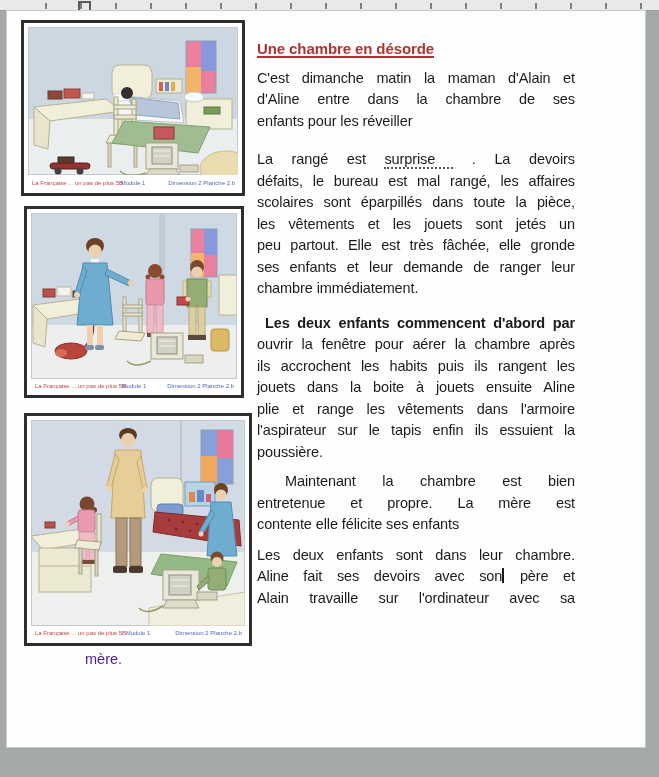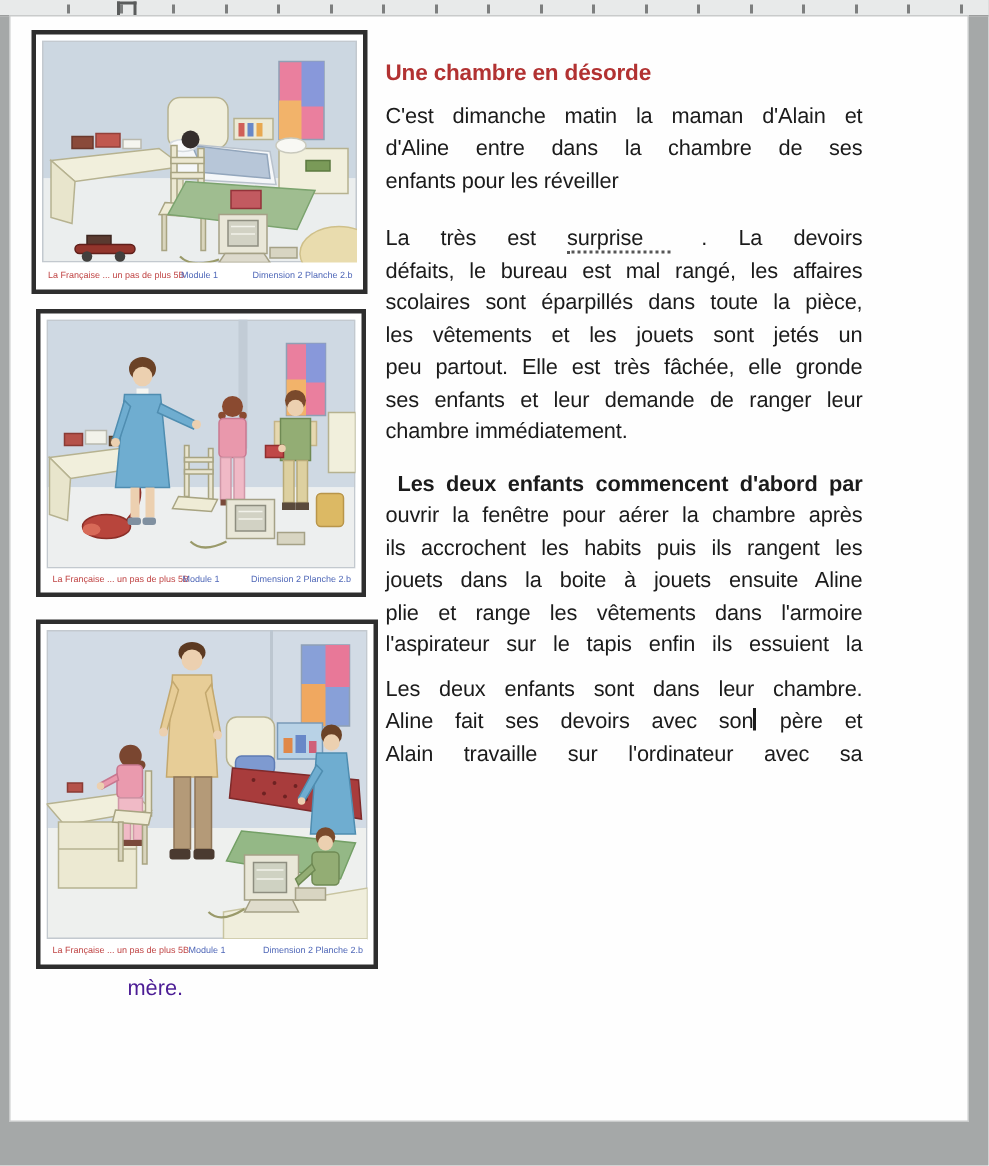--- a/index.html
+++ b/index.html
@@ -22,21 +22,21 @@
   .fig1{left:14px;top:9px;}
   .fig2{left:17px;top:195px;}
   .fig3{left:17px;top:402px;}
   .fig svg{display:block;}
   .cap-red{font-size:6px;fill:#c04545;font-family:"Liberation Sans",sans-serif;}
   .cap-blue{font-size:6px;fill:#5068b8;font-family:"Liberation Sans",sans-serif;}
   
   .text-col{position:absolute;left:250px;top:27px;width:318px;
     color:#1b1b1b;font-size:14.5px;line-height:21.5px;letter-spacing:-0.1px;}
   .doc-title{font-weight:700;font-size:15px;color:#b23232;margin:0 0 8px 0;
-    text-decoration-thickness:2px;text-underline-offset:2px;}
+    text-decoration:underline;text-decoration-thickness:2px;text-underline-offset:2px;}
   .para{margin:0;}
   .p1{margin-bottom:17px;} .p2{margin-bottom:13px;} .p3{margin-bottom:8px;} .p4{margin-bottom:9px;}
   .ln{text-align:justify;text-align-last:justify;}
   .ln.last{text-align-last:left;}
   .ind8{padding-left:8px;font-weight:bold;} .ind28{padding-left:28px;}
   .blank{border-bottom:2px dotted #555;padding-right:18px;}
   .caret{display:inline-block;width:2px;height:15px;background:#1b1b1b;vertical-align:-2px;margin:0 1px 0 0;}
   .last-line{position:absolute;left:78px;top:640px;font-size:14.5px;color:#4c1d95;}
 </style>
 </head>
@@ -301,38 +301,44 @@
   <div class="text-col">
     <h1 class="doc-title">Une chambre en désorde</h1>
 
     <div class="para p1">
       <div class="ln">C'est dimanche matin la maman d'Alain et</div>
       <div class="ln">d'Aline entre dans la chambre de ses</div>
       <div class="ln last">enfants pour les réveiller</div>
     </div>
 
     <div class="para p2">
-      <div class="ln"><span>La très est </span><span class="blank">surprise</span><span> . La devoirs</span></div>
+      <div class="ln"><span>La rangé est </span><span class="blank">surprise</span><span> . La devoirs</span></div>
       <div class="ln">défaits, le bureau est mal rangé, les affaires</div>
       <div class="ln">scolaires sont éparpillés dans toute la pièce,</div>
       <div class="ln">les vêtements et les jouets sont jetés un</div>
       <div class="ln">peu partout. Elle est très fâchée, elle gronde</div>
       <div class="ln">ses enfants et leur demande de ranger leur</div>
       <div class="ln last">chambre immédiatement.</div>
     </div>
 
     <div class="para p3">
       <div class="ln ind8">Les deux enfants commencent d'abord par</div>
       <div class="ln">ouvrir la fenêtre pour aérer la chambre après</div>
       <div class="ln">ils accrochent les habits puis ils rangent les</div>
       <div class="ln">jouets dans la boite à jouets ensuite Aline</div>
       <div class="ln">plie et range les vêtements dans l'armoire</div>
       <div class="ln">l'aspirateur sur le tapis enfin ils essuient la</div>
-    </div>
-
+      <div class="ln last">poussière.</div>
+    </div>
+
+    <div class="para p4">
+      <div class="ln ind28">Maintenant la chambre est bien</div>
+      <div class="ln">entretenue et propre. La mère est</div>
+      <div class="ln last">contente elle félicite ses enfants</div>
+    </div>
 
     <div class="para p5">
       <div class="ln">Les deux enfants sont dans leur chambre.</div>
       <div class="ln"><span>Aline fait ses devoirs avec son</span><span class="caret"></span><span> père et</span></div>
       <div class="ln">Alain travaille sur l'ordinateur avec sa</div>
     </div>
   </div>
 
   <div class="last-line">mère.</div>
 

